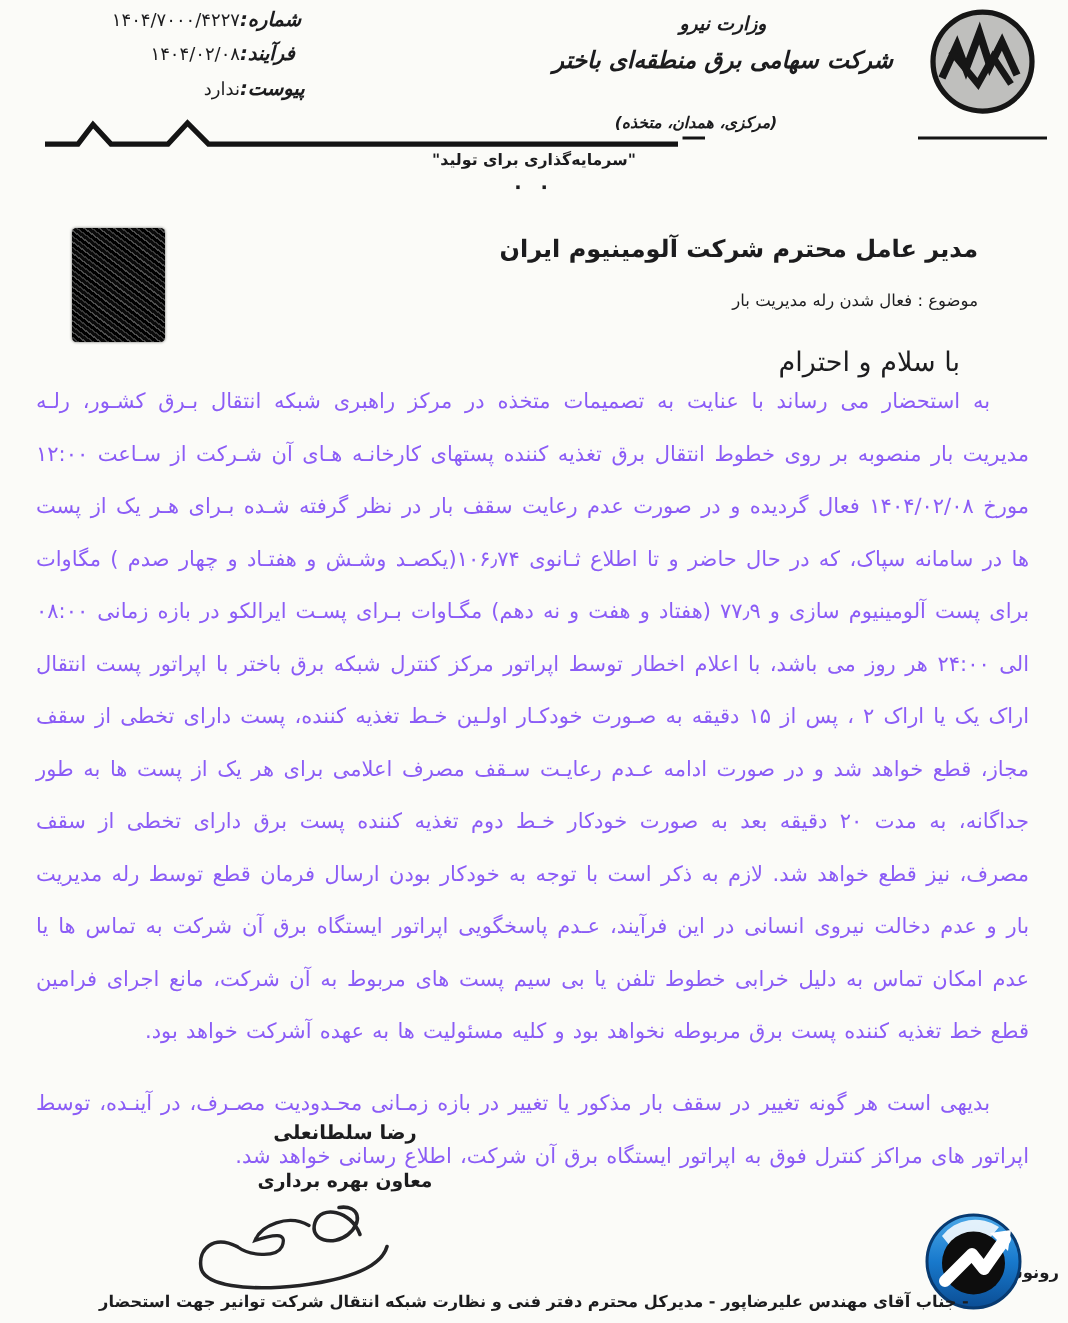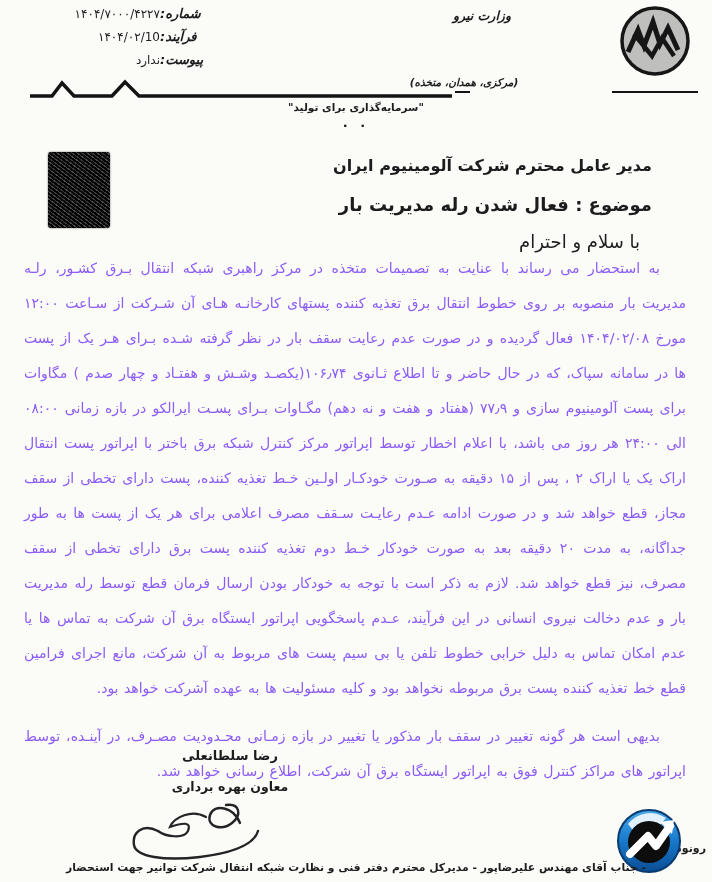--- a/index.html
+++ b/index.html
@@ -27,21 +27,21 @@
   
   .stamp{
     position:absolute;top:152px;left:48px;width:62px;height:76px;border-radius:3px;
     background:
       repeating-linear-gradient(37deg,#0a0a0a 0 2px,#3a3a3a 2px 3px,#000 3px 5px,#4d4d4d 5px 6px),
       #000;
     box-shadow:0 0 2px rgba(0,0,0,.6);
   }
   
   .rcpt-to{position:absolute;top:156px;right:60px;font-size:16px;font-weight:bold;}
-  .rcpt-subject{position:absolute;top:194px;right:60px;font-size:18px;font-weight:bold;}
+  .rcpt-subject{position:absolute;top:194px;right:60px;font-size:11px;font-weight:normal;}
   .rcpt-salutation{position:absolute;top:231px;right:72px;font-size:18px;}
   
   .body-text{
     position:absolute;top:251px;left:24px;right:26px;
     font-size:14px;line-height:35px;text-align:justify;
     word-spacing:1px;color:#8b5cf6;
   }
   .body-text p{margin:0;text-indent:26px;}
   .body-text p + p{margin-top:13px;}
   
@@ -61,36 +61,37 @@
 
 <div class="page">
 
   <div class="hdr-fields">
     <div class="hdr-row">
       <span class="hdr-label">شماره:</span>
       <span class="hdr-value">۱۴۰۴/۷۰۰۰/۴۲۲۷</span>
     </div>
     <div class="hdr-row">
       <span class="hdr-label">فرآیند:</span>
-      <span class="hdr-value">۱۴۰۴/۰۲/10</span>
+      <span class="hdr-value">۱۴۰۴/۰۲/۰۸</span>
     </div>
     <div class="hdr-row">
       <span class="hdr-label">پیوست:</span>
       <span class="hdr-value">ندارد</span>
     </div>
   </div>
 
   <svg class="emblem" viewBox="0 0 74 74">
     <circle cx="37" cy="37" r="33" fill="#bfbfbd" stroke="#161616" stroke-width="3.5"></circle>
     <path d="M10 48 L20 26 L26 42 L35 18 L42 40 L50 24 L60 46" fill="none" stroke="#161616" stroke-width="5" stroke-linejoin="miter"></path>
     <path d="M16 30 L34 52 L44 34 L56 52" fill="none" stroke="#161616" stroke-width="4.5"></path>
   </svg>
 
   <div class="hdr-org">
     <div class="org-ministry">وزارت نیرو</div>
+    <div class="org-company">شرکت سهامی برق منطقه‌ای باختر</div>
   </div>
   <div class="org-provinces">(مرکزی، همدان، متخذه)</div>
 
   <svg class="rule-svg" viewBox="0 0 712 28">
     <path d="M30 20 L52 20 L62 7 L74 20 L112 20 L125 6 L139 20 L452 20" fill="none" stroke="#141414" stroke-width="3.5" stroke-linejoin="miter"></path>
     <path d="M455 16 L470 16" stroke="#141414" stroke-width="2"></path>
     <path d="M612 16 L698 16" stroke="#141414" stroke-width="2"></path>
   </svg>
 
   <div class="slogan">"سرمایه‌گذاری برای تولید"</div>

